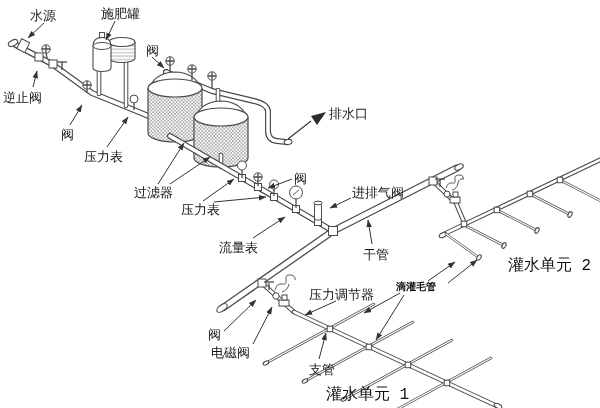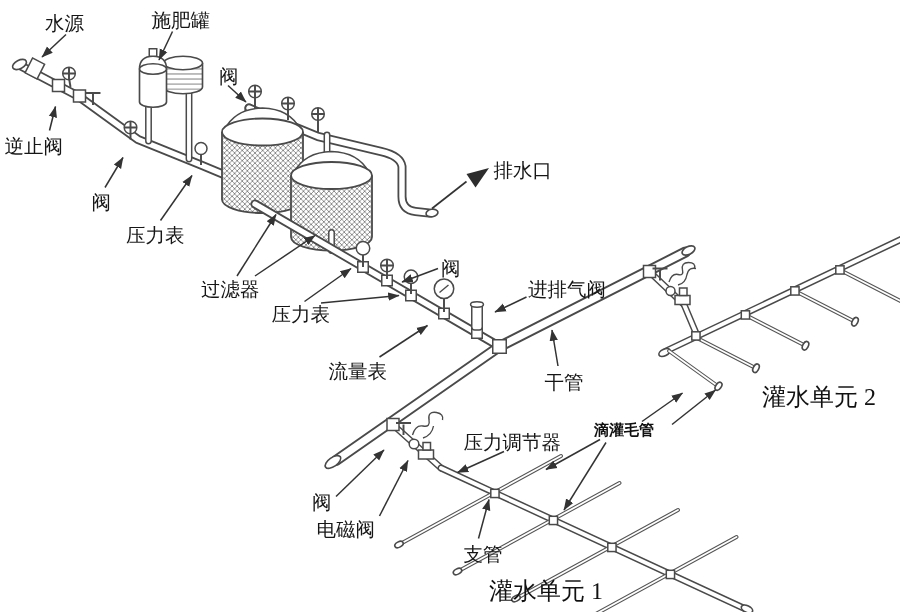--- a/index.html
+++ b/index.html
@@ -1,17 +1,17 @@
 <!DOCTYPE html>
 <html><head>
 <meta charset="utf-8">
 <style>
   html,body{margin:0;padding:0;background:#ffffff;}
   .stage{position:relative;width:600px;height:408px;background:#fff;overflow:hidden;
-         font-family:Liberation Serif, serif;}
+         font-family:Liberation Mono, monospace;}
   svg{display:block;}
   .po  {fill:none;stroke:#4a4a4a;stroke-width:6;stroke-linecap:round;stroke-linejoin:round;}
   .pi  {fill:none;stroke:#ffffff;stroke-width:3.6;stroke-linecap:round;stroke-linejoin:round;}
   .po2 {fill:none;stroke:#4a4a4a;stroke-width:7.4;stroke-linecap:round;stroke-linejoin:round;}
   .pi2 {fill:none;stroke:#ffffff;stroke-width:4.8;stroke-linecap:round;stroke-linejoin:round;}
   .po3 {fill:none;stroke:#4a4a4a;stroke-width:4.6;stroke-linecap:round;stroke-linejoin:round;}
   .pi3 {fill:none;stroke:#ffffff;stroke-width:2.6;stroke-linecap:round;stroke-linejoin:round;}
   .po4 {fill:none;stroke:#555;stroke-width:2.6;stroke-linecap:round;}
   .pi4 {fill:none;stroke:#fff;stroke-width:1.2;stroke-linecap:round;}
   .fit {fill:#ffffff;stroke:#4a4a4a;stroke-width:1;}

